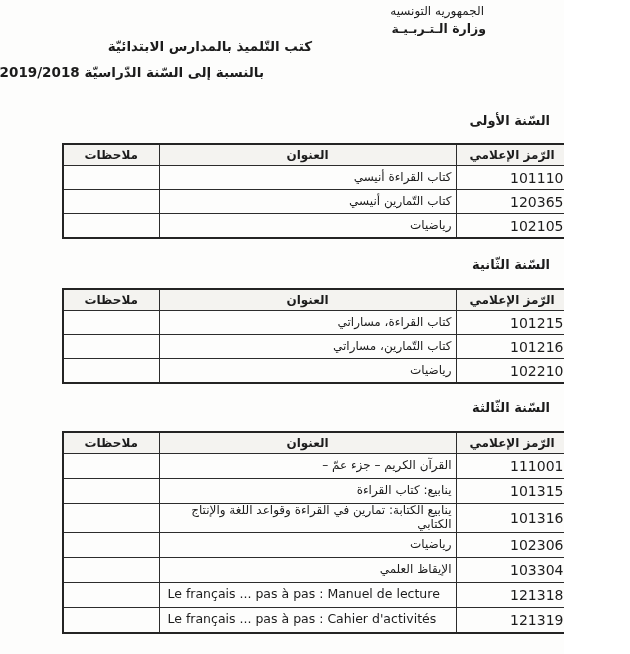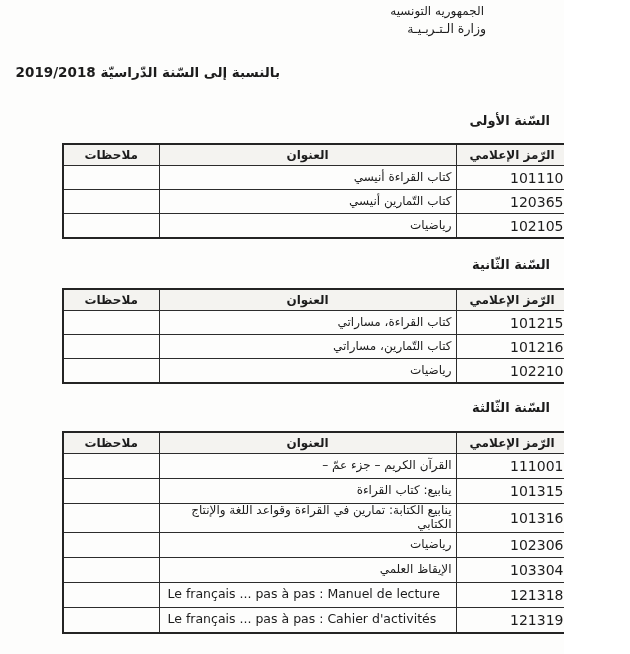--- a/index.html
+++ b/index.html
@@ -12,24 +12,24 @@
   .page {
     position: relative;
     width: 564px; height: 654px;
     background: #fdfdfc;
     overflow: hidden;
     direction: rtl;
   }
   
   .hdr-line { position: absolute; white-space: nowrap; }
   .republic   { top: 4px;  right: 80px; font-size: 12px; }
-  .ministry   { top: 21px; right: 78px; font-size: 12.5px; }
+  .ministry   { top: 21px; right: 78px; font-size: 12.5px; font-weight: bold; }
   .directorate{ top: 43px; right: 76px; font-size: 11.5px; }
   .doc-title  { top: 38px; right: 252px; font-size: 13.5px; font-weight: 700; }
-  .doc-subtitle{ top: 64px; right: 284px; font-size: 13.5px; font-weight: 700; }
+  .doc-subtitle{ top: 64px; right: 300px; font-size: 13.5px; font-weight: 700; }
   
   .section-title {
     position: absolute; right: 14px;
     font-size: 13px; font-weight: 700; white-space: nowrap;
   }
   .st-1 { top: 113px; margin-left: 16px; }
   .st-2 { top: 257px; }
   .st-3 { top: 400px; }
   table.books {
     position: absolute; left: 62px; width: 554px;
@@ -67,20 +67,21 @@
   }
   td.notes { }
 </style>
 </head>
 <body>
 
 <div class="page">
 
   <div class="hdr-line republic">الجمهوريه التونسيه</div>
   <div class="hdr-line ministry">وزارة الـتـربـيـة</div>
+  <div class="hdr-line doc-title">كتب التّلميذ بالمدارس الابتدائيّة</div>
   <div class="hdr-line doc-subtitle">بالنسبة إلى السّنة الدّراسيّة 2019/2018</div>
 
   <div class="section-title st-1">السّنة الأولى</div>
   <table class="books tbl-1">
     <colgroup>
         <col class="c-num">
         <col class="c-code">
         <col class="c-title">
         <col class="c-notes">
       </colgroup>

